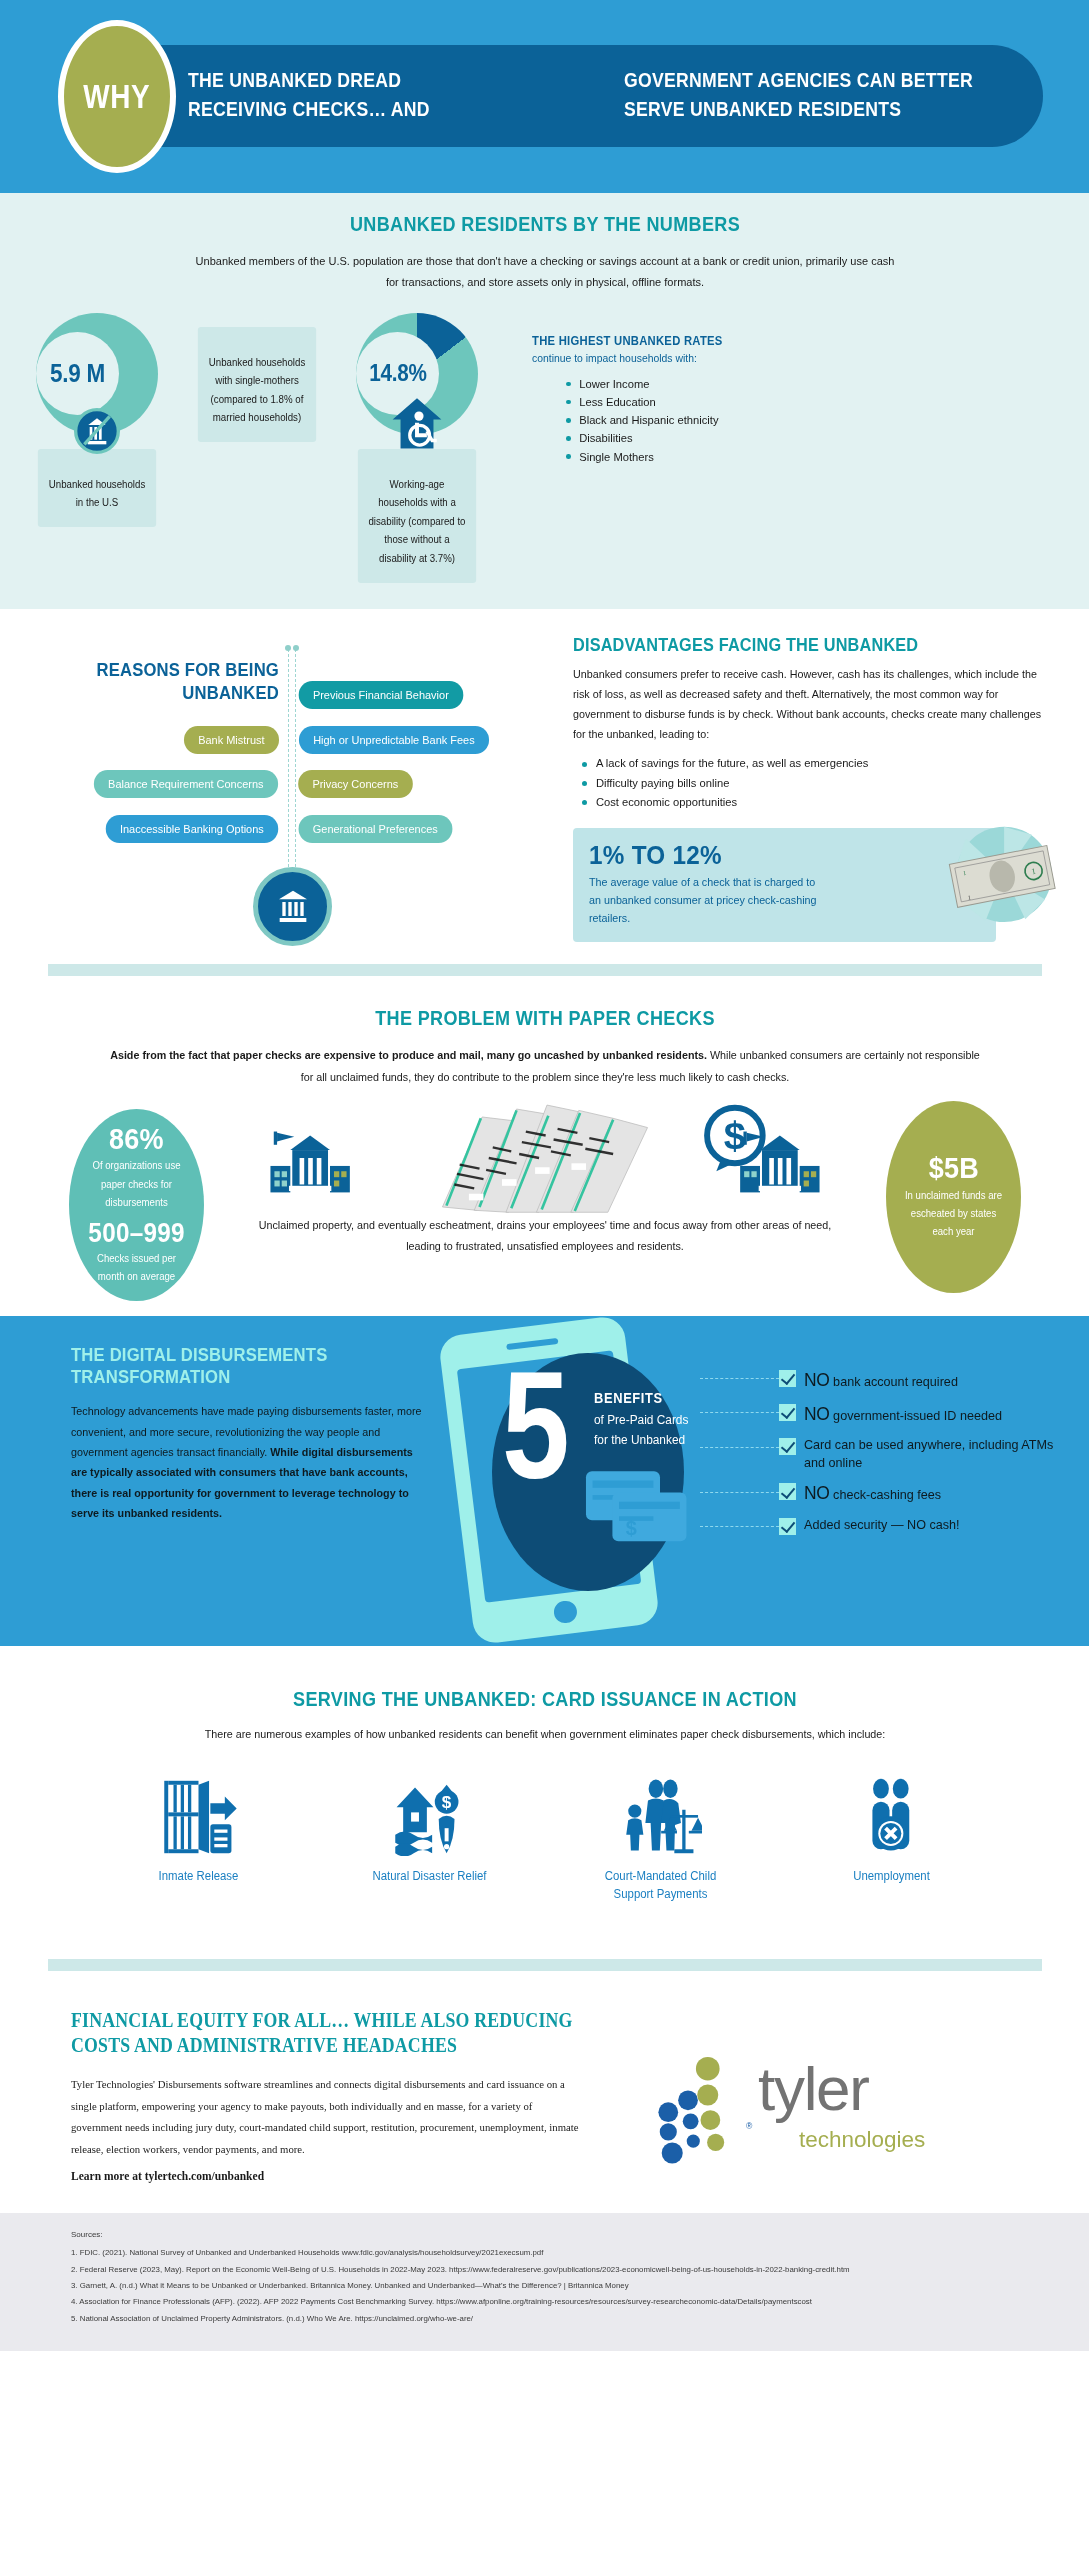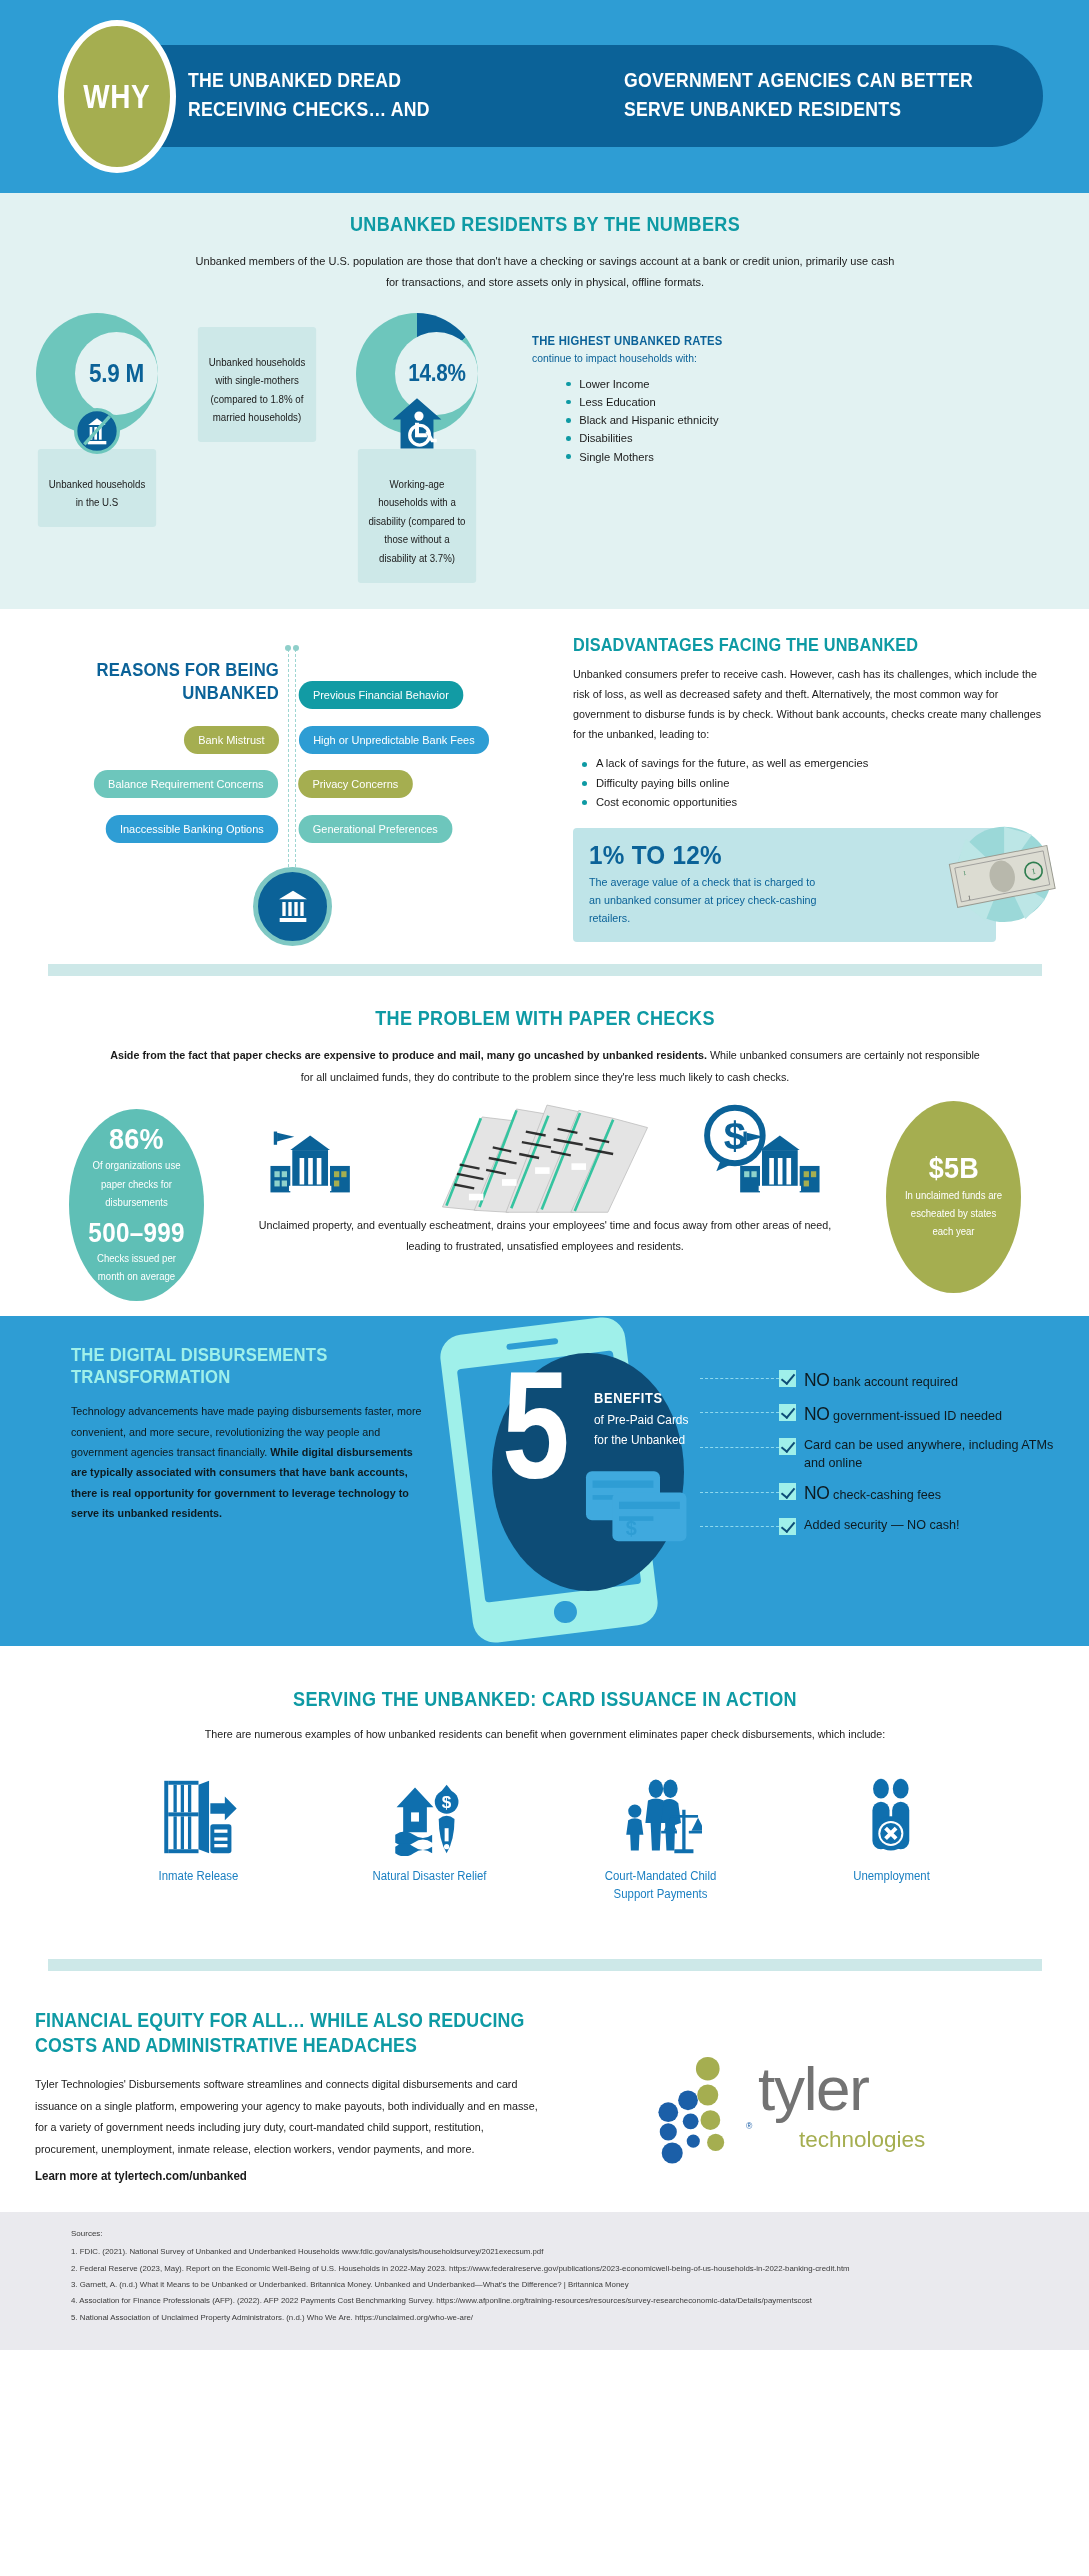--- a/index.html
+++ b/index.html
@@ -81,21 +81,21 @@
     max-width: 740px;
     margin: 0 auto 20px auto;
     transform: scaleX(0.95);
   }
 
   .donut-row { display: flex; align-items: flex-start; padding-left: 36px; }
   .donut-col { width: 122px; margin-right: 38px; position: relative; }
   .donut-wrap { position: relative; width: 122px; height: 122px; }
   .donut {
     width: 122px; height: 122px; border-radius: 50%;
-    display: flex; align-items: center; justify-content: flex-end;
+    display: flex; align-items: center; justify-content: flex-start;
     position: relative;
   }
   .donut .hole {
     width: 83px; height: 83px; border-radius: 50%;
     background: #E2F2F2;
     display: flex; align-items: center; justify-content: center;
   }
   .donut .val {
     color: #0B6298;
     font-weight: bold;
@@ -501,21 +501,21 @@
     background: #CDE8E8;
     margin: 30px 48px 0 48px;
   }
 
   
   .final-sec {
     background: #ffffff;
     padding: 37px 0 29px 0;
     display: flex;
   }
-  .final-left { width: 647px; padding-left: 35px; }
+  .final-left { width: 647px; padding-left: 71px; font-family: Liberation Serif, serif; }
   .final-title {
     color: #0E9AA4;
     font-weight: bold;
     font-size: 20px;
     line-height: 1.24;
     letter-spacing: 0.2px;
     transform: scaleX(0.89);
     transform-origin: left;
     margin-bottom: 16px;
   }

